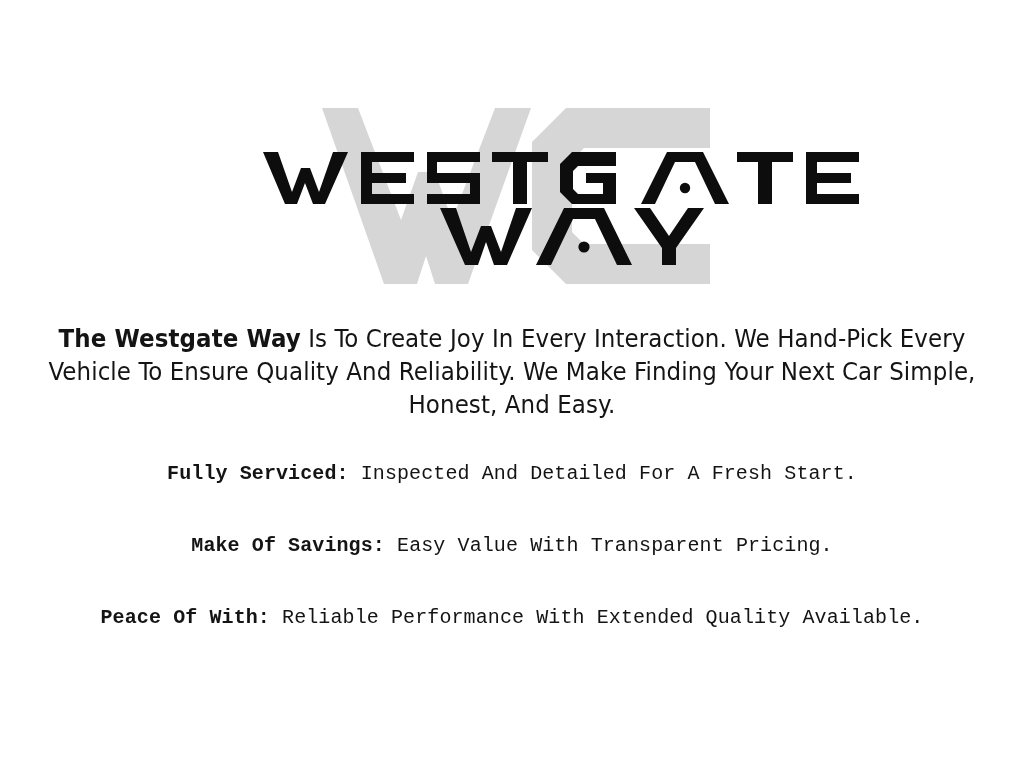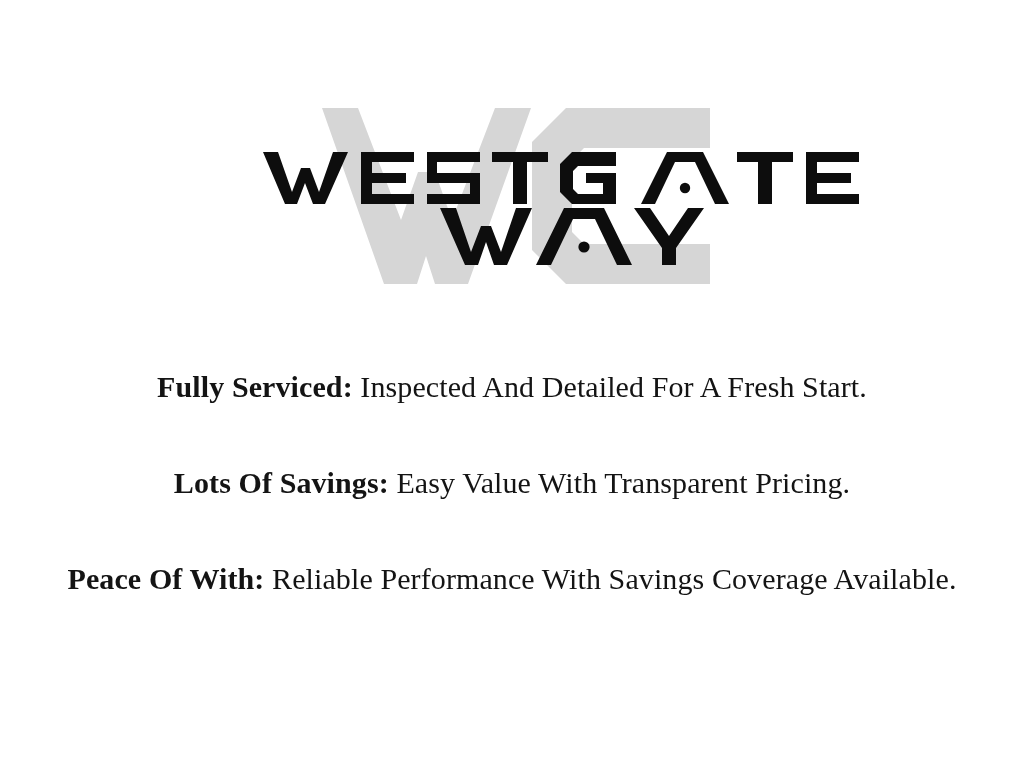--- a/index.html
+++ b/index.html
@@ -57,25 +57,25 @@
   }
   .para {
     font-family: "DejaVu Sans Condensed", "Liberation Sans Narrow", "Liberation Sans", sans-serif;
     font-size: 25.5px;
     line-height: 33px;
     letter-spacing: 0.1px;
     margin: 0;
     padding: 0 14px;
   }
   .feature {
-    font-family: Liberation Serif, serif;
-    font-size: 30px;
+    font-family: Liberation Mono, monospace;
+    font-size: 20px;
     line-height: 33px;
     letter-spacing: 0.1px;
-    margin: 16px;
+    margin: 4px;
     padding: 0 8px;
   }
   .gap-1 { height: 32px; }
   .gap-2 { height: 31px; }
   .gap-3 { height: 31px; }
   .lead {
     font-weight: bold;
   }
   .rest {
     font-weight: normal;
@@ -122,27 +122,28 @@
         <polygon points="536,165 551,165 573,119 595,119 617,165 632,165 604,108 564,108"></polygon>
         <circle cx="584" cy="147" r="5.6"></circle>
 
         <polygon points="634,108 650,108 669,136 688,108 704,108 676,148 676,165 662,165 662,148"></polygon>
       </g>
     </svg>
   </div>
 
   <div class="copy">
 
+    <p class="para"><span class="lead">The Westgate Way</span><span class="rest"> Is To Create Joy In Every Interaction. We Hand-Pick Every Vehicle To Ensure Quality And Reliability. We Make Finding Your Next Car Simple, Honest, And Easy.</span></p>
 
     <div class="gap-1"></div>
 
     <p class="feature"><span class="lead">Fully Serviced:</span><span class="rest"> Inspected And Detailed For A Fresh Start.</span></p>
 
     <div class="gap-2"></div>
 
-    <p class="feature"><span class="lead">Lots Of Savings:</span><span class="rest"> Easy Value With Transparent Pricing.</span></p>
+    <p class="feature"><span class="lead">Make Of Savings:</span><span class="rest"> Easy Value With Transparent Pricing.</span></p>
 
     <div class="gap-3"></div>
 
-    <p class="feature"><span class="lead">Peace Of With:</span><span class="rest"> Reliable Performance With Savings Coverage Available.</span></p>
+    <p class="feature"><span class="lead">Peace Of With:</span><span class="rest"> Reliable Performance With Extended Quality Available.</span></p>
 
   </div>
 </div>
 
 </body></html>

